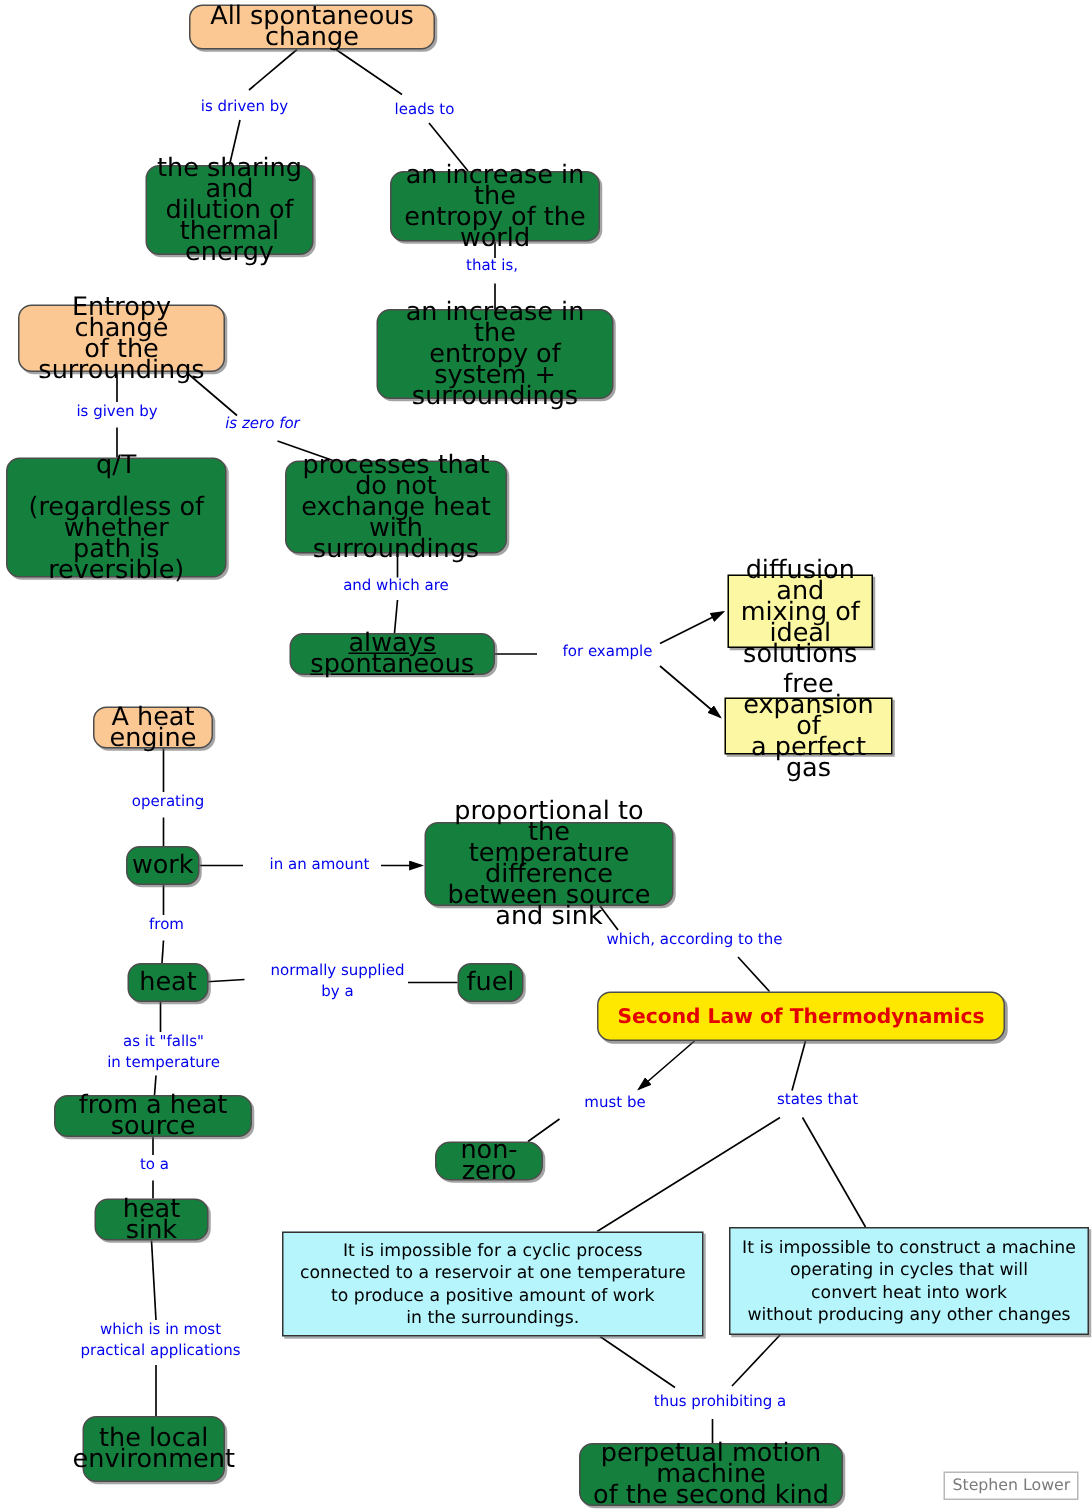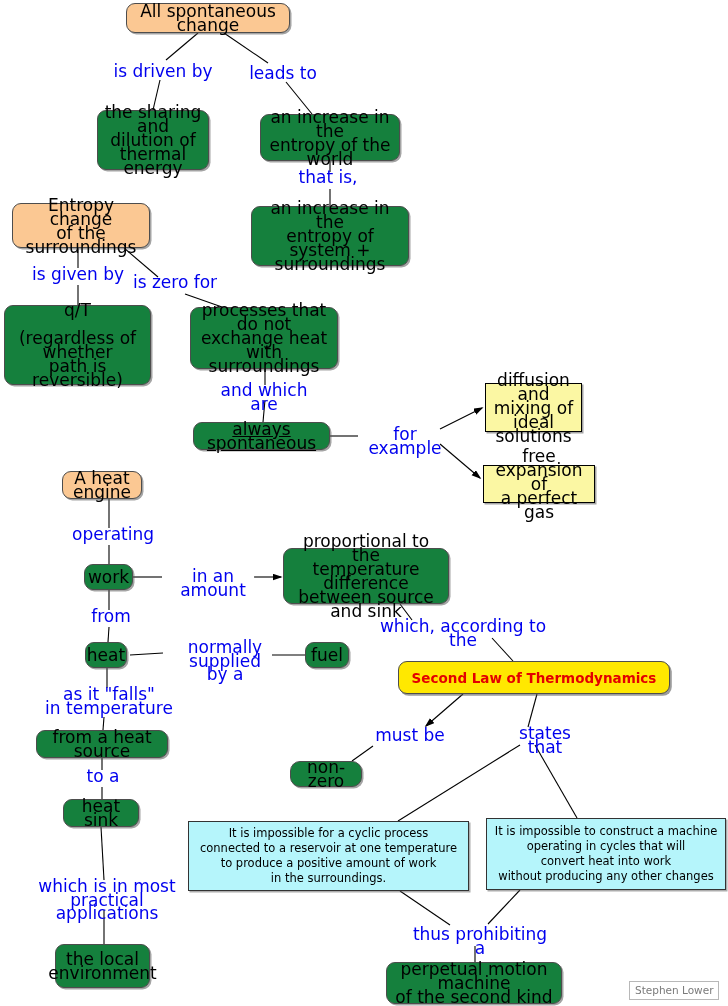--- a/index.html
+++ b/index.html
@@ -71,21 +71,21 @@
     background: #b5f5fb;
     border: 1.3px solid #333333;
     border-radius: 0px;
     box-shadow: 1.5px 1.5px 0 rgba(90,90,90,0.5);
     font-size: 11.5px;
     line-height: 15px;
   }
   .linklabel {
     position: absolute;
     color: #0000ee;
-    font-size: 17px;
+    font-size: 10px;
     line-height: 13.5px;
     text-align: center;
     white-space: pre-line;
     background: transparent;
   }
   .credit {
     position: absolute;
     border: 1px solid #b8b8b8;
     background: #ffffff;
     color: #7a7a7a;
@@ -170,21 +170,21 @@
       <div class="node example" style="left: 485px; top: 383px; width: 97px; height: 49px;">diffusion and
 mixing of
 ideal solutions</div>
       <div class="node example" style="left: 483px; top: 465px; width: 112px; height: 38px;">free expansion of
 a perfect gas</div>
       <div class="node root" style="left: 62px; top: 471px; width: 80px; height: 28px;">A heat engine</div>
       <div class="node concept" style="left: 84px; top: 564px; width: 49px; height: 26px;">work</div>
       <div class="node concept" style="left: 283px; top: 548px; width: 166px; height: 56px;">proportional to the
 temperature difference
 between source and sink</div>
-      <div class="node concept" style="left: 85px; top: 642px; width: 42px; height: 26px;">heat</div>
+      <div class="node concept" style="left: 85px; top: 642px; width: 54px; height: 26px;">heat</div>
       <div class="node concept" style="left: 305px; top: 642px; width: 44px; height: 26px;">fuel</div>
       <div class="node law" style="left: 398px; top: 661px; width: 272px; height: 33px;">Second Law of Thermodynamics</div>
       <div class="node concept" style="left: 36px; top: 730px; width: 132px; height: 28px;">from a heat source</div>
       <div class="node concept" style="left: 290px; top: 761px; width: 72px; height: 26px; border-radius: 10px;">non-zero</div>
       <div class="node concept" style="left: 63px; top: 799px; width: 76px; height: 28px;">heat sink</div>
       <div class="node statement" style="left: 188px; top: 821px; width: 281px; height: 70px;">It is impossible for a cyclic process
 connected to a reservoir at one temperature
 to produce a positive amount of work
 in the surroundings.</div>
       <div class="node statement" style="left: 486px; top: 818px; width: 240px; height: 72px;">It is impossible to construct a machine
@@ -194,21 +194,21 @@
       <div class="node concept" style="left: 55px; top: 944px; width: 95px; height: 44px;">the local
 environment</div>
       <div class="node concept" style="left: 386px; top: 962px; width: 176px; height: 42px;">perpetual motion machine
 of the second kind</div>
     </div>
   <div id="label-layer">
       <div class="linklabel" style="left: 108px; top: 65px; width: 110px;">is driven by</div>
       <div class="linklabel" style="left: 238px; top: 67px; width: 90px;">leads to</div>
       <div class="linklabel" style="left: 288px; top: 171px; width: 80px;">that is,</div>
       <div class="linklabel" style="left: 30px; top: 268px; width: 96px;">is given by</div>
-      <div class="linklabel" style="left: 130px; top: 276px; width: 90px;">is zero for</div>
+      <div class="linklabel" style="left: 130px; top: 276px; width: 90px; font-style: italic;">is zero for</div>
       <div class="linklabel" style="left: 206px; top: 384px; width: 116px;">and which are</div>
       <div class="linklabel" style="left: 355px; top: 428px; width: 100px;">for example</div>
       <div class="linklabel" style="left: 72px; top: 528px; width: 80px;">operating</div>
       <div class="linklabel" style="left: 158px; top: 570px; width: 110px;">in an amount</div>
       <div class="linklabel" style="left: 83px; top: 610px; width: 56px;">from</div>
       <div class="linklabel" style="left: 160px; top: 641px; width: 130px;">normally supplied
 by a</div>
       <div class="linklabel" style="left: 368px; top: 620px; width: 190px;">which, according to the</div>
       <div class="linklabel" style="left: 45px; top: 688px; width: 128px;">as  it "falls"
 in temperature</div>

